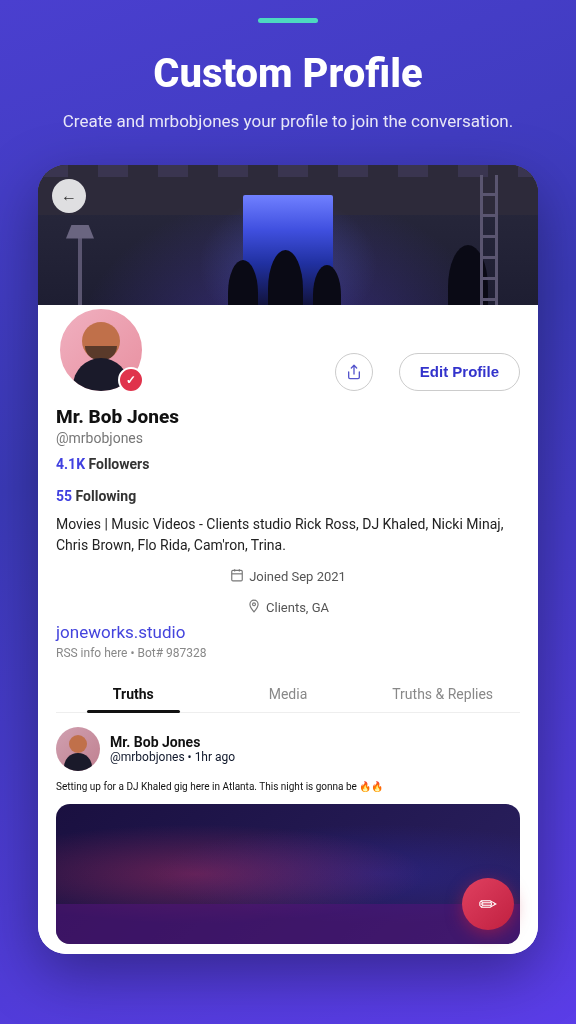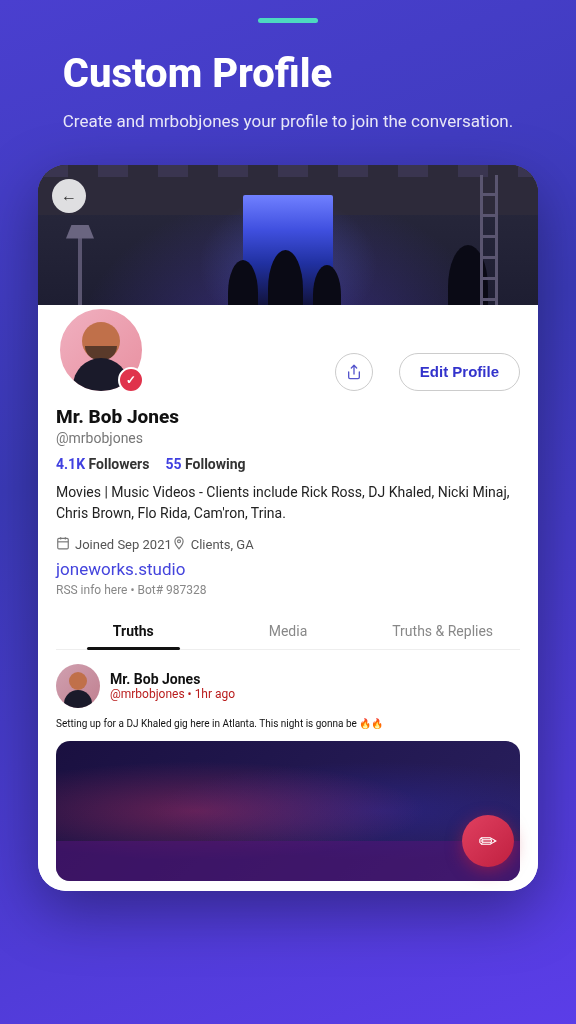--- a/index.html
+++ b/index.html
@@ -17,21 +17,21 @@
 
     .top-bar {
       width: 60px;
       height: 5px;
       background: #4dd9c0;
       border-radius: 3px;
       margin: 18px auto 28px;
     }
 
     .hero-section {
-      text-align: left;
+      text-align: center;
       padding: 0 30px 30px;
     }
     .hero-title {
       font-size: 40px;
       font-weight: 800;
       color: #fff;
       line-height: 1.15;
       margin-bottom: 12px;
     }
     .hero-subtitle {
@@ -293,20 +293,21 @@
     .profile-handle {
       font-size: 14px;
       color: #777;
       margin-bottom: 10px;
     }
 
     .follow-stats {
       display: flex;
       gap: 16px;
       margin-bottom: 10px;
+      flex-direction: column;
     }
     .follow-stat {
       font-size: 14px;
       color: #333;
     }
     .follow-count {
       color: #4040e0;
       font-weight: 700;
     }
     .follow-label {
@@ -317,22 +318,24 @@
     .bio-text {
       font-size: 14px;
       color: #222;
       line-height: 1.5;
       margin-bottom: 12px;
     }
 
     .meta-row {
       display: flex;
       align-items: center;
+      gap: 14px;
       margin-bottom: 6px;
       flex-wrap: wrap;
+      flex-direction: column;
     }
     .meta-item {
       display: flex;
       align-items: center;
       gap: 5px;
       font-size: 13px;
       color: #555;
     }
     .meta-icon {
       font-size: 14px;
@@ -425,21 +428,21 @@
       display: flex;
       flex-direction: column;
     }
     .post-name {
       font-size: 14px;
       font-weight: 700;
       color: #111;
     }
     .post-submeta {
       font-size: 12px;
-      color: #b91c1c;
+      color: #0f172a;
       text-align: center;
     }
 
     .post-text {
       font-size: 10px;
       color: #111;
       line-height: 1.55;
       margin-bottom: 10px;
     }
 
@@ -557,21 +560,21 @@
         <div class="follow-stat">
           <span class="follow-count">4.1K</span>
           <span class="follow-label">Followers</span>
         </div>
         <div class="follow-stat">
           <span class="follow-count">55</span>
           <span class="follow-label">Following</span>
         </div>
       </div>
 
-      <div class="bio-text">Movies | Music Videos - Clients include Rick Ross, DJ Khaled, Nicki Minaj, Chris Brown, Flo Rida, Cam'ron, Trina.</div>
+      <div class="bio-text">Movies | Music Videos - Clients studio Rick Ross, DJ Khaled, Nicki Minaj, Chris Brown, Flo Rida, Cam'ron, Trina.</div>
 
       <div class="meta-row">
         <div class="meta-item">
           <span class="meta-icon">
             <svg width="14" height="14" viewBox="0 0 24 24" fill="none" stroke="#777" stroke-width="2">
                 <rect x="3" y="4" width="18" height="18" rx="2"></rect>
                 <line x1="16" y1="2" x2="16" y2="6"></line>
                 <line x1="8" y1="2" x2="8" y2="6"></line>
                 <line x1="3" y1="10" x2="21" y2="10"></line>
               </svg>

